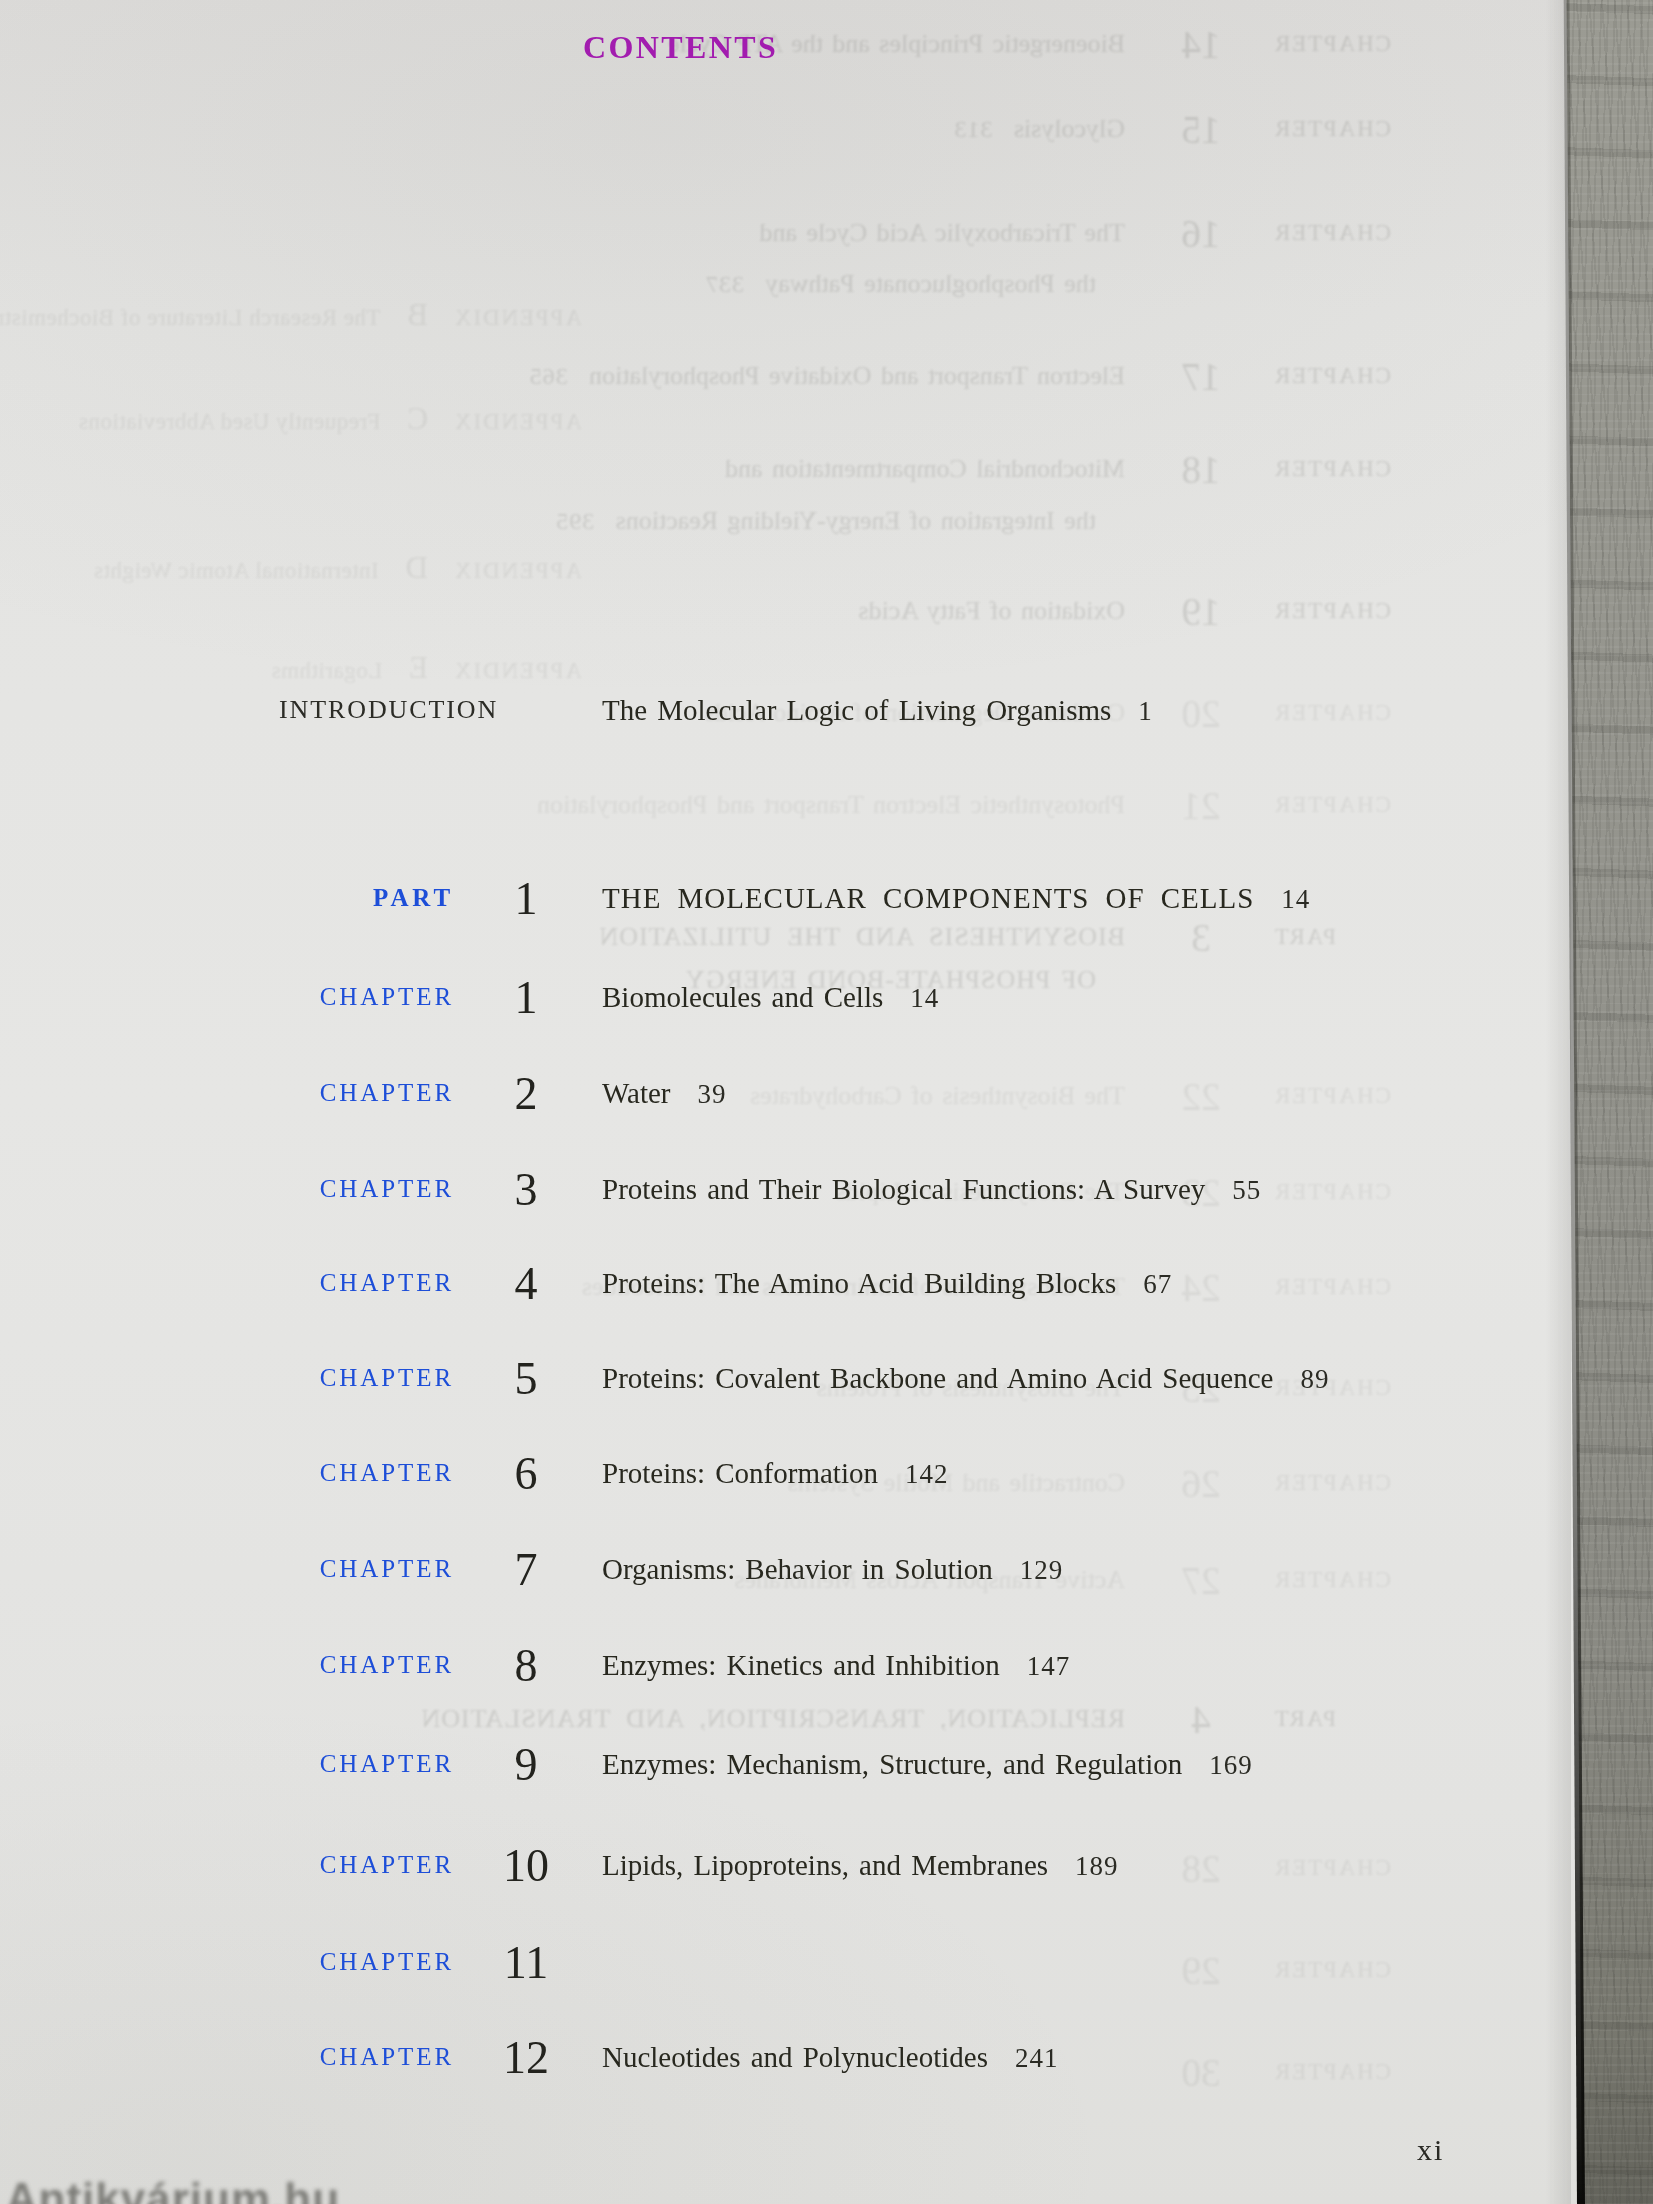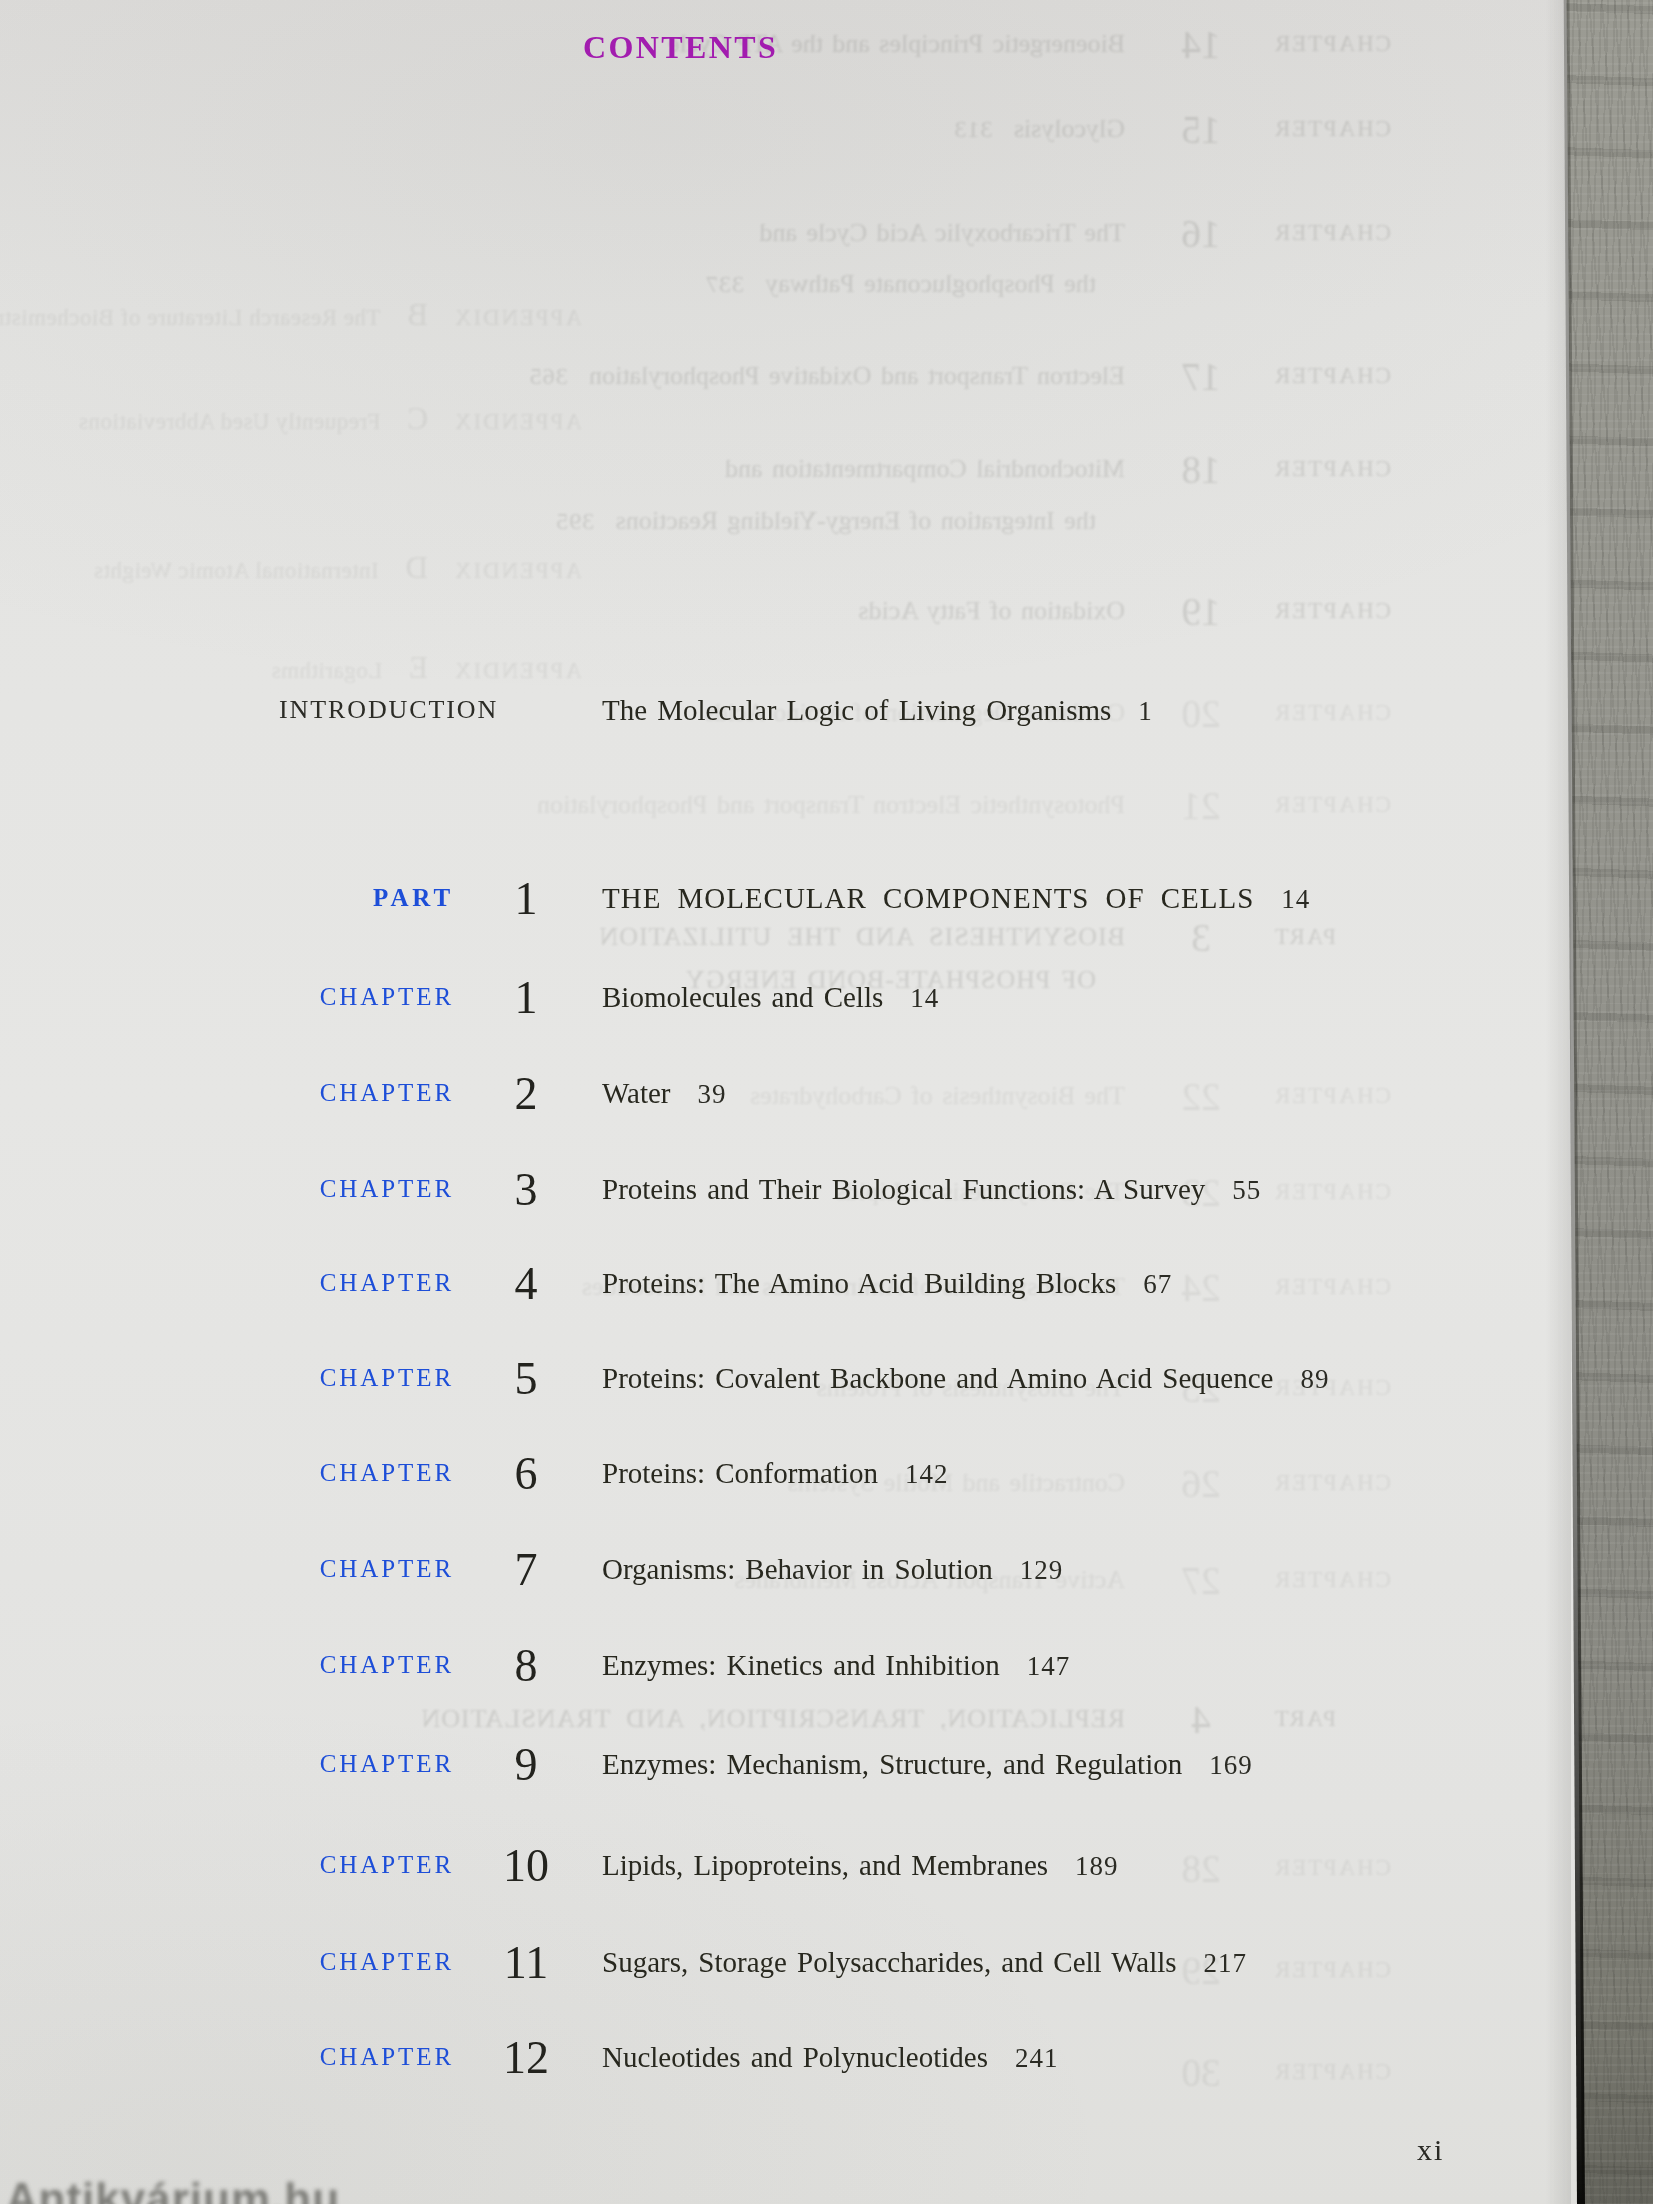--- a/index.html
+++ b/index.html
@@ -288,21 +288,20 @@
 
   <div class="t-row" style="top: 1834px;">
     <span class="lab">CHAPTER</span>
     <span class="num">10</span>
     <span class="ttl"><span class="ttl-text">Lipids, Lipoproteins, and Membranes</span><span class="pg">189</span></span>
   </div>
 
   <div class="t-row" style="top: 1931px;">
     <span class="lab">CHAPTER</span>
     <span class="num">11</span>
-    <span class="ttl"><span class="ttl-text">Sugars, Storage Polysaccharides, and Cell Walls</span><span class="pg">217</span></span>
   </div>
 
   <div class="t-row" style="top: 2026px;">
     <span class="lab">CHAPTER</span>
     <span class="num">12</span>
     <span class="ttl"><span class="ttl-text">Nucleotides and Polynucleotides</span><span class="pg">241</span></span>
   </div>
 </div>
 
 <div class="folio">xi</div>

